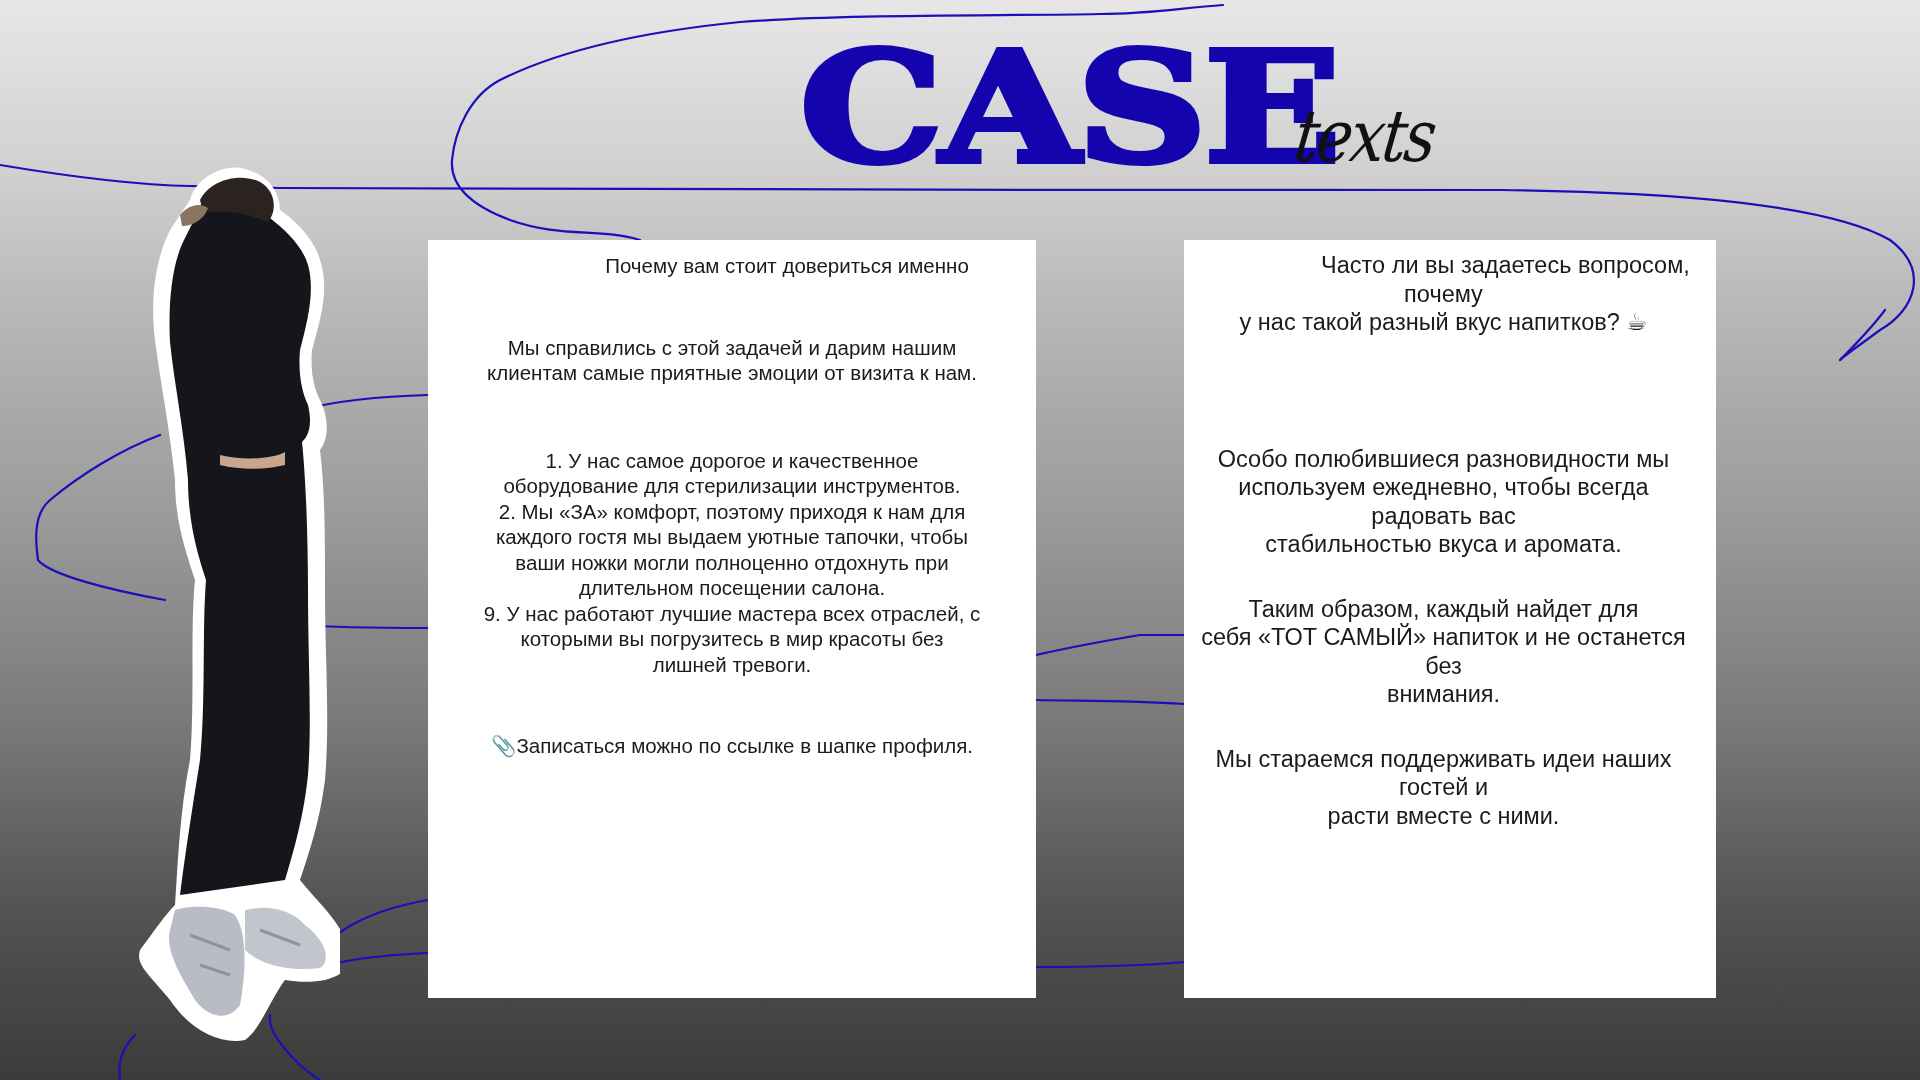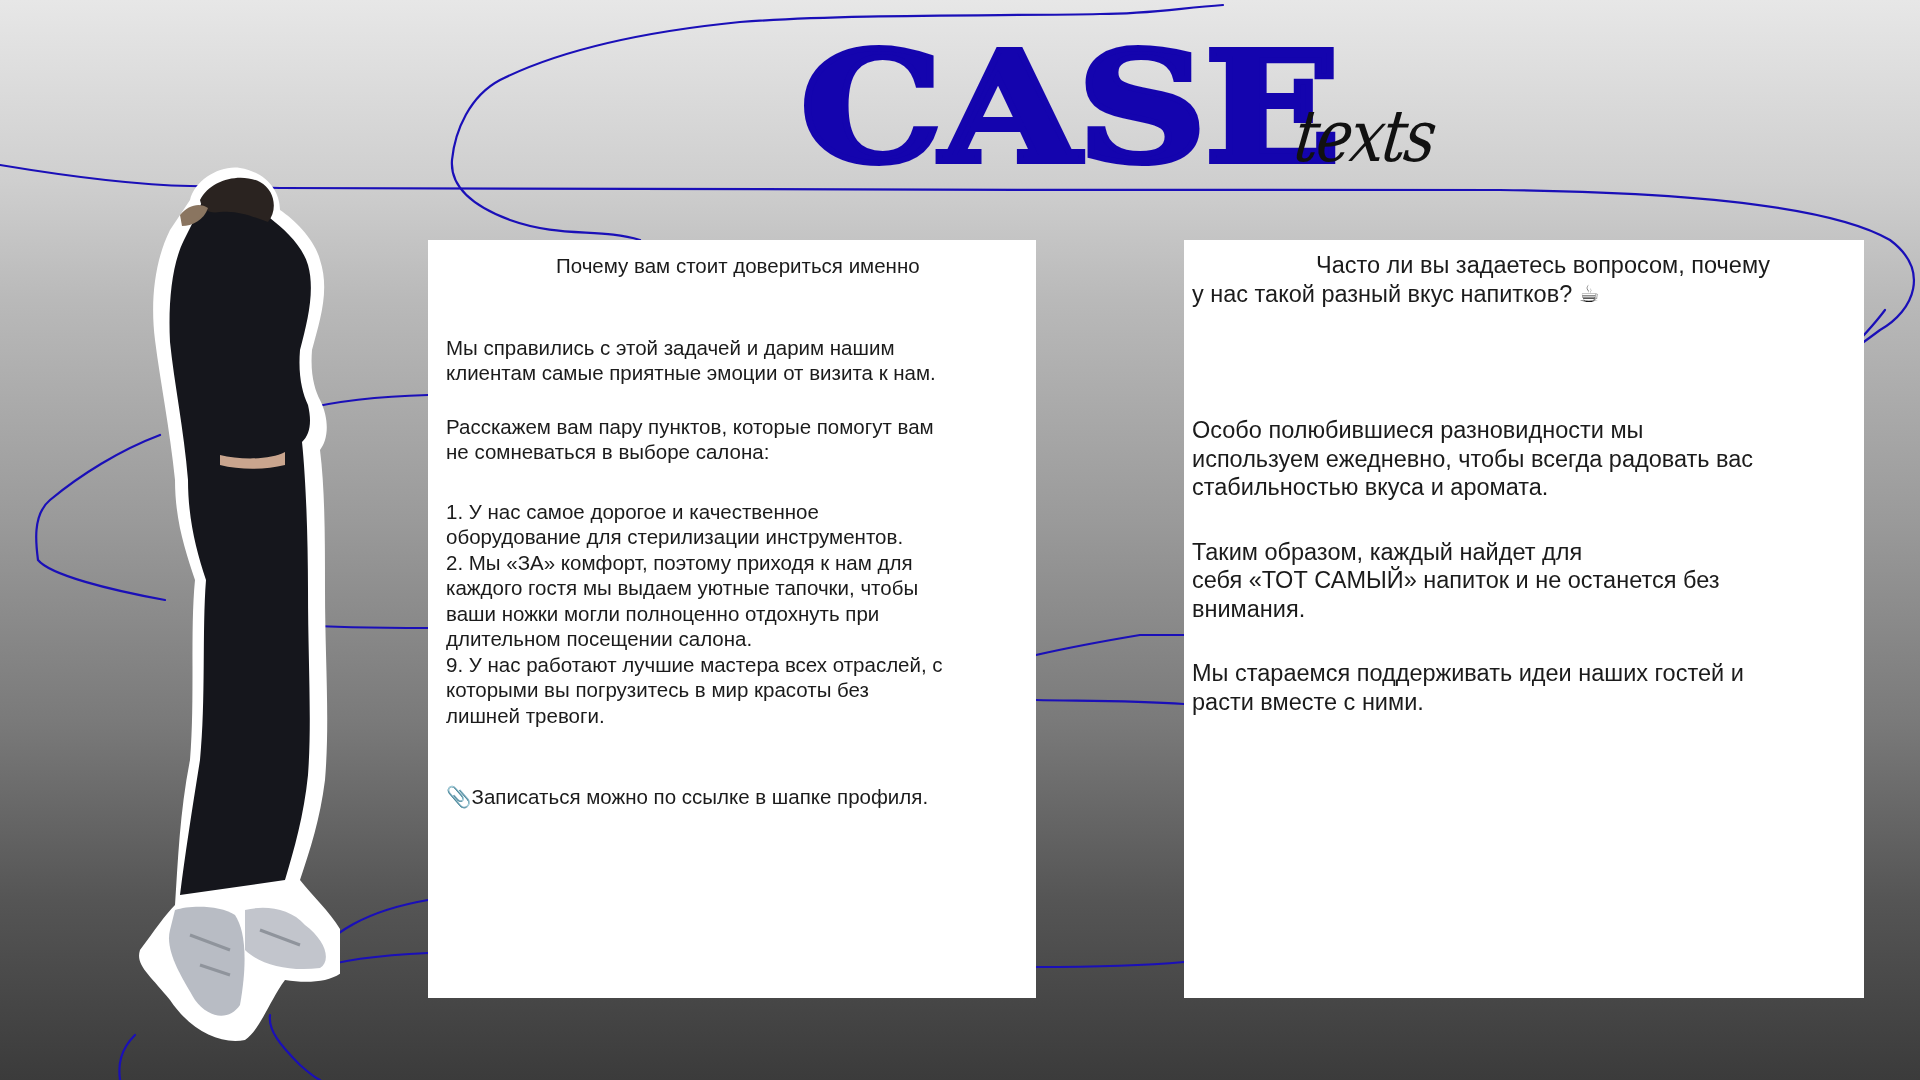--- a/index.html
+++ b/index.html
@@ -20,24 +20,24 @@
   .subtitle {
     position: absolute; left: 1300px; top: 96px; z-index: 2;
     font-family: "DejaVu Serif", "Liberation Serif", serif;
     font-style: italic; font-size: 72px; line-height: 80px;
     color: #111; letter-spacing: -3px;
     transform: scaleX(0.85) skewX(-8deg); transform-origin: left top;
   }
   .figure { position: absolute; left: 80px; top: 160px; z-index: 3; width: 260px; height: 910px; }
   .panel {
     position: absolute; top: 240px; height: 758px; background: #ffffff; z-index: 4;
-    box-sizing: border-box; color: #1b1b1b;
+    box-sizing: border-box; color: #1b1b1b; text-align: center;
   }
   .panel-left { left: 428px; width: 608px; padding: 13px 18px 0 18px; font-size: 20.5px; line-height: 25.5px; }
-  .panel-right { left: 1184px; width: 680px; padding: 11px 21px 0 8px; font-size: 23.5px; line-height: 28.5px; }
+  .panel-right { left: 1184px; width: 532px; padding: 11px 21px 0 8px; font-size: 23.5px; line-height: 28.5px; }
   .panel p { margin: 0; white-space: pre-wrap; }
   .panel-left .gap { height: 28px; }
   .panel-left .gap-lg { height: 34px; }
   .panel-right .gap { height: 36px; }
   .indent { display: inline-block; width: 110px; }
   .panel-right .indent { width: 124px; }
   .emoji { font-family: "DejaVu Sans", sans-serif; }
 </style>
 </head>
 <body>
@@ -85,22 +85,20 @@
   </g>
 </svg>
 
 <div class="panel panel-left">
   <p><span class="indent"></span><span>Почему вам стоит довериться именно</span></p>
   <div class="gap"></div>
   <div class="gap"></div>
   <p>Мы справились с этой задачей и дарим нашим
 клиентам самые приятные эмоции от визита к нам.</p>
   <div class="gap"></div>
-  <p>Расскажем вам пару пунктов, которые помогут вам
-не сомневаться в выборе салона:</p>
   <div class="gap-lg"></div>
   <p>1. У нас самое дорогое и качественное
 оборудование для стерилизации инструментов.</p>
   <p>2. Мы «ЗА» комфорт, поэтому приходя к нам для
 каждого гостя мы выдаем уютные тапочки, чтобы
 ваши ножки могли полноценно отдохнуть при
 длительном посещении салона.</p>
   <p>9. У нас работают лучшие мастера всех отраслей, с
 которыми вы погрузитесь в мир красоты без
 лишней тревоги.</p>

